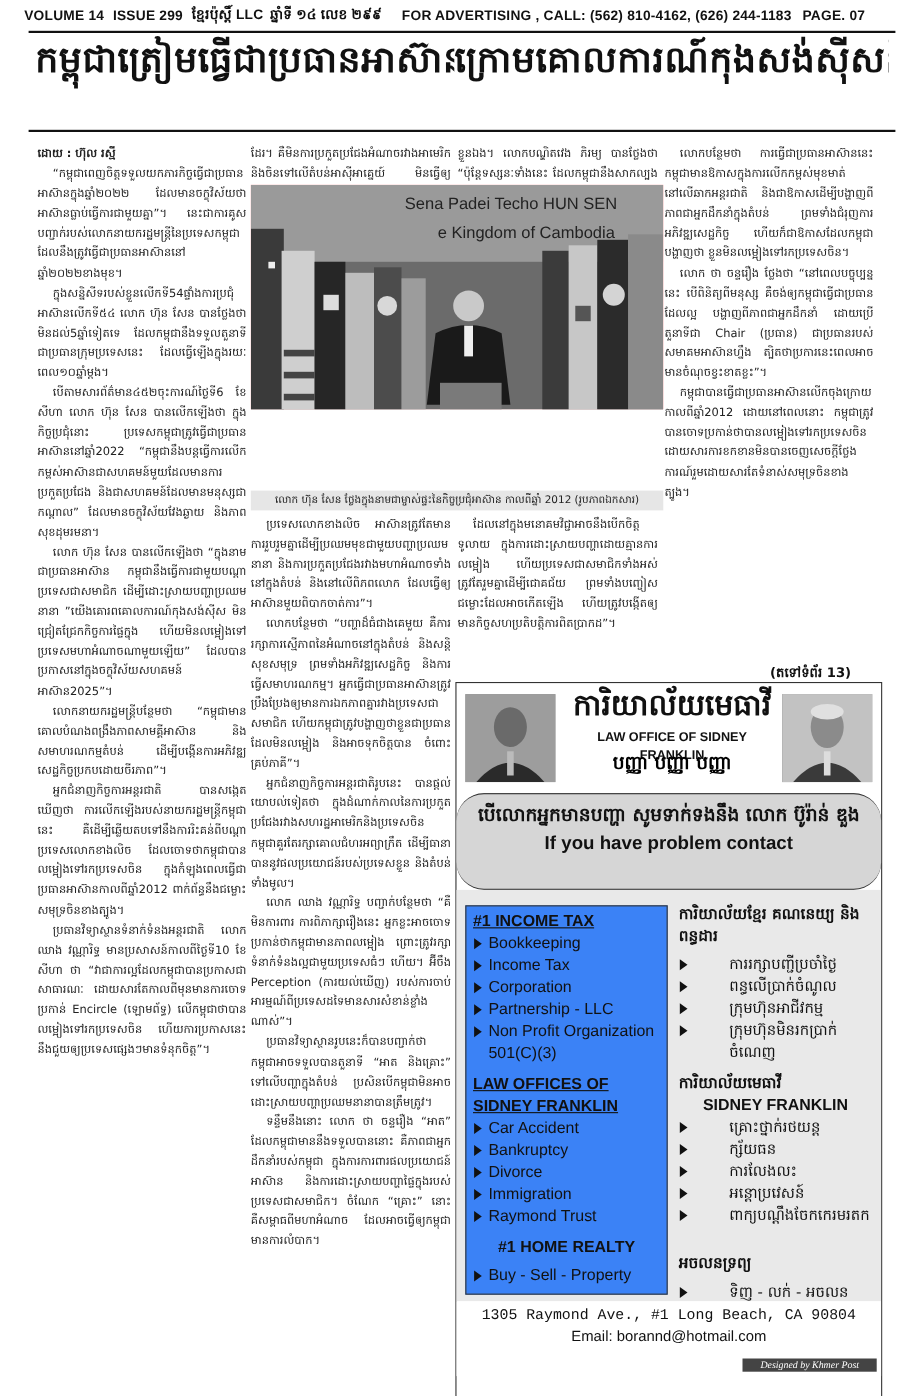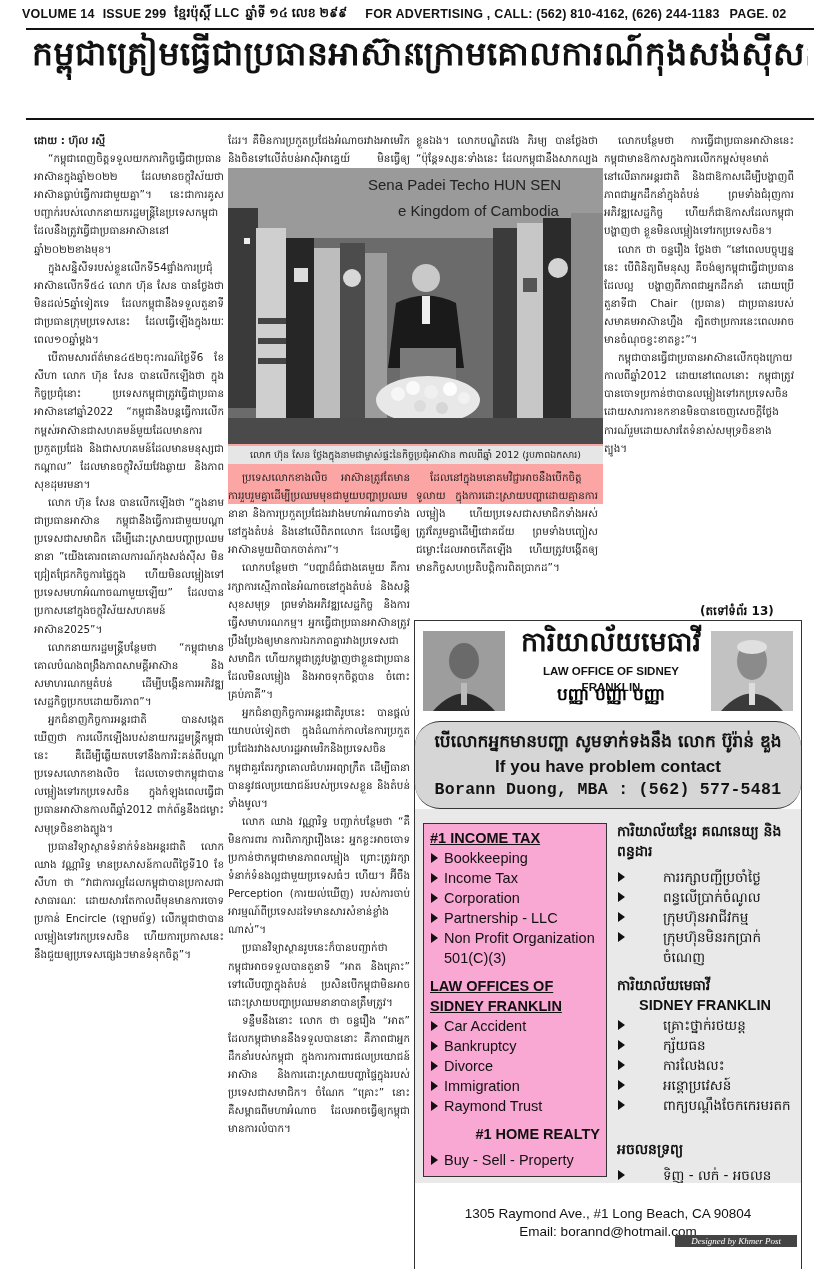--- a/index.html
+++ b/index.html
@@ -18,71 +18,71 @@
   .col p { text-indent: 14px; }
   .col .byline { font-weight: bold; text-indent: 0; }
   .col-1 { left: 34px; top: 131px; width: 190px; height: 1120px; }
   .col-2-top { left: 228px; top: 131px; width: 182px; height: 36px; }
   .col-3-top { left: 416px; top: 131px; width: 182px; height: 36px; }
   .col-4 { left: 604px; top: 131px; width: 190px; height: 470px; }
   .col-2 { left: 228px; top: 468px; width: 182px; height: 782px; }
   .col-3 { left: 416px; top: 468px; width: 182px; height: 148px; }
   .continued { position: absolute; left: 700px; top: 603px; font-weight: bold; font-size: 12px; color: #111; }
 
-  .photo { position: absolute; left: 228px; top: 168px; width: 375px; height: 336px; overflow: hidden; background: #fca5a5; }
+  .photo { position: absolute; left: 228px; top: 168px; width: 375px; height: 204px; overflow: hidden; background: #fca5a5; }
   .caption { position: absolute; left: 228px; top: 446px; width: 375px; height: 18px; background: #e6e6e6; font-size: 9.5px; line-height: 18px; text-align: center; color: #222; white-space: nowrap; overflow: hidden; }
 
   .ad { position: absolute; left: 414px; top: 620px; width: 388px; height: 793px; border: 1.5px solid #333; background: #fff; }
   .ad .head-band { position: absolute; left: 0; top: 0; width: 100%; height: 100px; }
   .ad .portrait { position: absolute; top: 10px; width: 82px; height: 80px; background: #8a8a8a; overflow: hidden; }
   .ad .portrait.left { left: 8px; }
   .ad .portrait.right { right: 8px; }
   .ad .office-km { position: absolute; left: 98px; top: 4px; width: 196px; text-align: center; font-family: "DejaVu Serif", serif; font-weight: bold; font-size: 27px; line-height: 34px; color: #111; }
   .ad .office-en { position: absolute; left: 98px; top: 42px; width: 196px; text-align: center; font-family: "Liberation Sans", sans-serif; font-weight: bold; font-size: 11.5px; line-height: 16px; color: #111; }
   .ad .office-sub { position: absolute; left: 98px; top: 60px; width: 196px; text-align: center; font-weight: bold; font-size: 17px; line-height: 26px; color: #000000; }
 
   .ad .contact-band { position: absolute; left: 0; top: 100px; width: 100%; height: 88px; background: #d6d6d6; border-top: 1.5px solid #333; border-bottom: 1.5px solid #333; text-align: center; border-radius: 25px; }
   .ad .contact-km { font-weight: bold; font-size: 17px; line-height: 30px; padding-top: 4px; color: #111; }
   .ad .contact-en1 { font-family: "Liberation Sans", sans-serif; font-weight: bold; font-size: 17px; line-height: 22px; color: #111; }
   .ad .contact-en2 { font-family: "Liberation Mono", monospace; font-weight: bold; font-size: 16.5px; line-height: 24px; color: #111; letter-spacing: 0.3px; }
 
   .ad .services { position: absolute; left: 0; top: 188px; width: 100%; height: 374px; background: #e9e9e9; }
-  .ad .left-box { position: absolute; left: 8px; top: 14px; width: 184px; height: 354px; border: 1.5px solid #333; background: #f9a8d4; padding: 4px 6px; }
+  .ad .left-box { position: absolute; left: 8px; top: 14px; width: 184px; height: 354px; border: 1.5px solid #333; background: #3b82f6; padding: 4px 6px; }
   .ad .right-box { position: absolute; left: 198px; top: 8px; width: 184px; height: 360px; padding: 4px 4px; }
   .ad .section-title { font-family: "Liberation Sans", sans-serif; font-weight: bold; font-size: 14.5px; line-height: 20px; color: #111; }
   .ad .section-title.underline { text-decoration: underline; }
   .ad ul { list-style: none; }
   .ad li { font-family: "Liberation Sans", sans-serif; font-size: 14.5px; line-height: 20px; color: #111; display: flex; align-items: flex-start; }
   .ad li .tri { display: inline-block; width: 0; height: 0; border-top: 5px solid transparent; border-bottom: 5px solid transparent; border-left: 7px solid #111; margin: 5px 6px 0 1px; flex: none; }
   .ad li .txt { flex: 1; }
   .ad .right-box .section-title.km { font-family: "DejaVu Sans", sans-serif; font-size: 14px; line-height: 20px; }
   .ad .right-box li { font-family: "DejaVu Sans", sans-serif; font-size: 13.5px; line-height: 20px; gap: 32px; }
 
   .ad .footer { position: absolute; left: 0; top: 562px; width: 100%; height: 68px; background: #fff; text-align: center; }
-  .ad .addr { font-family: Liberation Sans, sans-serif; font-size: 13.5px; line-height: 18px; padding-top: 22px; color: #111; }
+  .ad .addr { font-family: Liberation Mono, monospace; font-size: 13.5px; line-height: 18px; padding-top: 5px; color: #111; }
   .ad .email { font-family: "Liberation Sans", sans-serif; font-size: 13.5px; line-height: 18px; color: #111; }
   .ad .designed { position: absolute; right: 4px; bottom: 4px; background: #444; color: #fff; font-family: "Liberation Serif", serif; font-style: italic; font-size: 9px; padding: 1px 16px; }
 </style>
 </head>
 <body>
 
 <div class="page">
 
   <div class="masthead">
     <span class="m">VOLUME 14</span>
     <span class="gap" style="width:8px"></span>
     <span class="m">ISSUE 299</span>
     <span class="gap" style="width:8px"></span>
     <span class="m">ខ្មែរប៉ុស្តិ៍ LLC</span>
     <span class="gap" style="width:6px"></span>
     <span class="m">ឆ្នាំទី ១៤   លេខ ២៩៩</span>
     <span class="gap" style="width:18px"></span>
     <span class="m">FOR ADVERTISING ,  CALL: (562) 810-4162, (626) 244-1183</span>
     <span class="gap" style="width:10px"></span>
-    <span class="m">PAGE. 02</span>
+    <span class="m">PAGE. 07</span>
   </div>
 
   <div class="headline">
     <div class="hl">កម្ពុជាត្រៀមធ្វើជាប្រធានអាស៊ាន   ដោយប្តេជ្ញាដោះស្រាយបញ្ហា</div>
     <div class="hl">ក្រោមគោលការណ៍កុងសង់ស៊ីសនិងមិនលម្អៀងទៅមហាអំណាច</div>
   </div>
 
   <div class="col col-1">
     <p class="byline">ដោយ : ហ៊ុល រស្មី</p>
     <p>“កម្ពុជាពេញចិត្តទទួលយកភារកិច្ចធ្វើជាប្រធានអាស៊ានក្នុងឆ្នាំ២០២២ ដែលមានចក្ខុវិស័យថា អាស៊ានធ្លាប់ធ្វើការជាមួយគ្នា”។ នេះជាការគូសបញ្ជាក់របស់លោកនាយករដ្ឋមន្ត្រីនៃប្រទេសកម្ពុជា ដែលនឹងត្រូវធ្វើជាប្រធានអាស៊ាននៅឆ្នាំ២០២២ខាងមុខ។</p>
@@ -195,21 +195,20 @@
           <ellipse cx="41" cy="16" rx="15" ry="7" fill="#e0e0e0"></ellipse>
           <path d="M10 80 Q41 45 72 80 Z" fill="#3a3a3a"></path>
           <rect x="38" y="52" width="6" height="22" fill="#ddd"></rect>
         </svg>
       </div>
     </div>
 
     <div class="contact-band">
       <div class="contact-km">បើលោកអ្នកមានបញ្ហា សូមទាក់ទងនឹង លោក ប៊ូរ៉ាន់ ឌួង</div>
       <div class="contact-en1">If you have problem contact</div>
-      <div class="contact-en2">Borann Duong, MBA : (562) 577-5481</div>
     </div>
 
     <div class="services">
       <div class="left-box">
         <div class="section-title underline">#1 INCOME TAX</div>
         <ul>
           <li>
               <span class="tri"></span>
               <span class="txt">Bookkeeping</span>
             </li>
@@ -246,21 +245,21 @@
             </li>
           <li>
               <span class="tri"></span>
               <span class="txt">Immigration</span>
             </li>
           <li>
               <span class="tri"></span>
               <span class="txt">Raymond Trust</span>
             </li>
         </ul>
-        <div class="section-title" style="margin-top:8px;text-align:right">#1 HOME REALTY</div>
+        <div class="section-title" style="margin-top:8px;text-align:center">#1 HOME REALTY</div>
         <ul style="margin-top:6px">
           <li>
               <span class="tri"></span>
               <span class="txt">Buy - Sell - Property</span>
             </li>
         </ul>
       </div>
 
       <div class="right-box">
         <div class="section-title km">ការិយាល័យខ្មែរ គណនេយ្យ និងពន្ធដារ</div>

